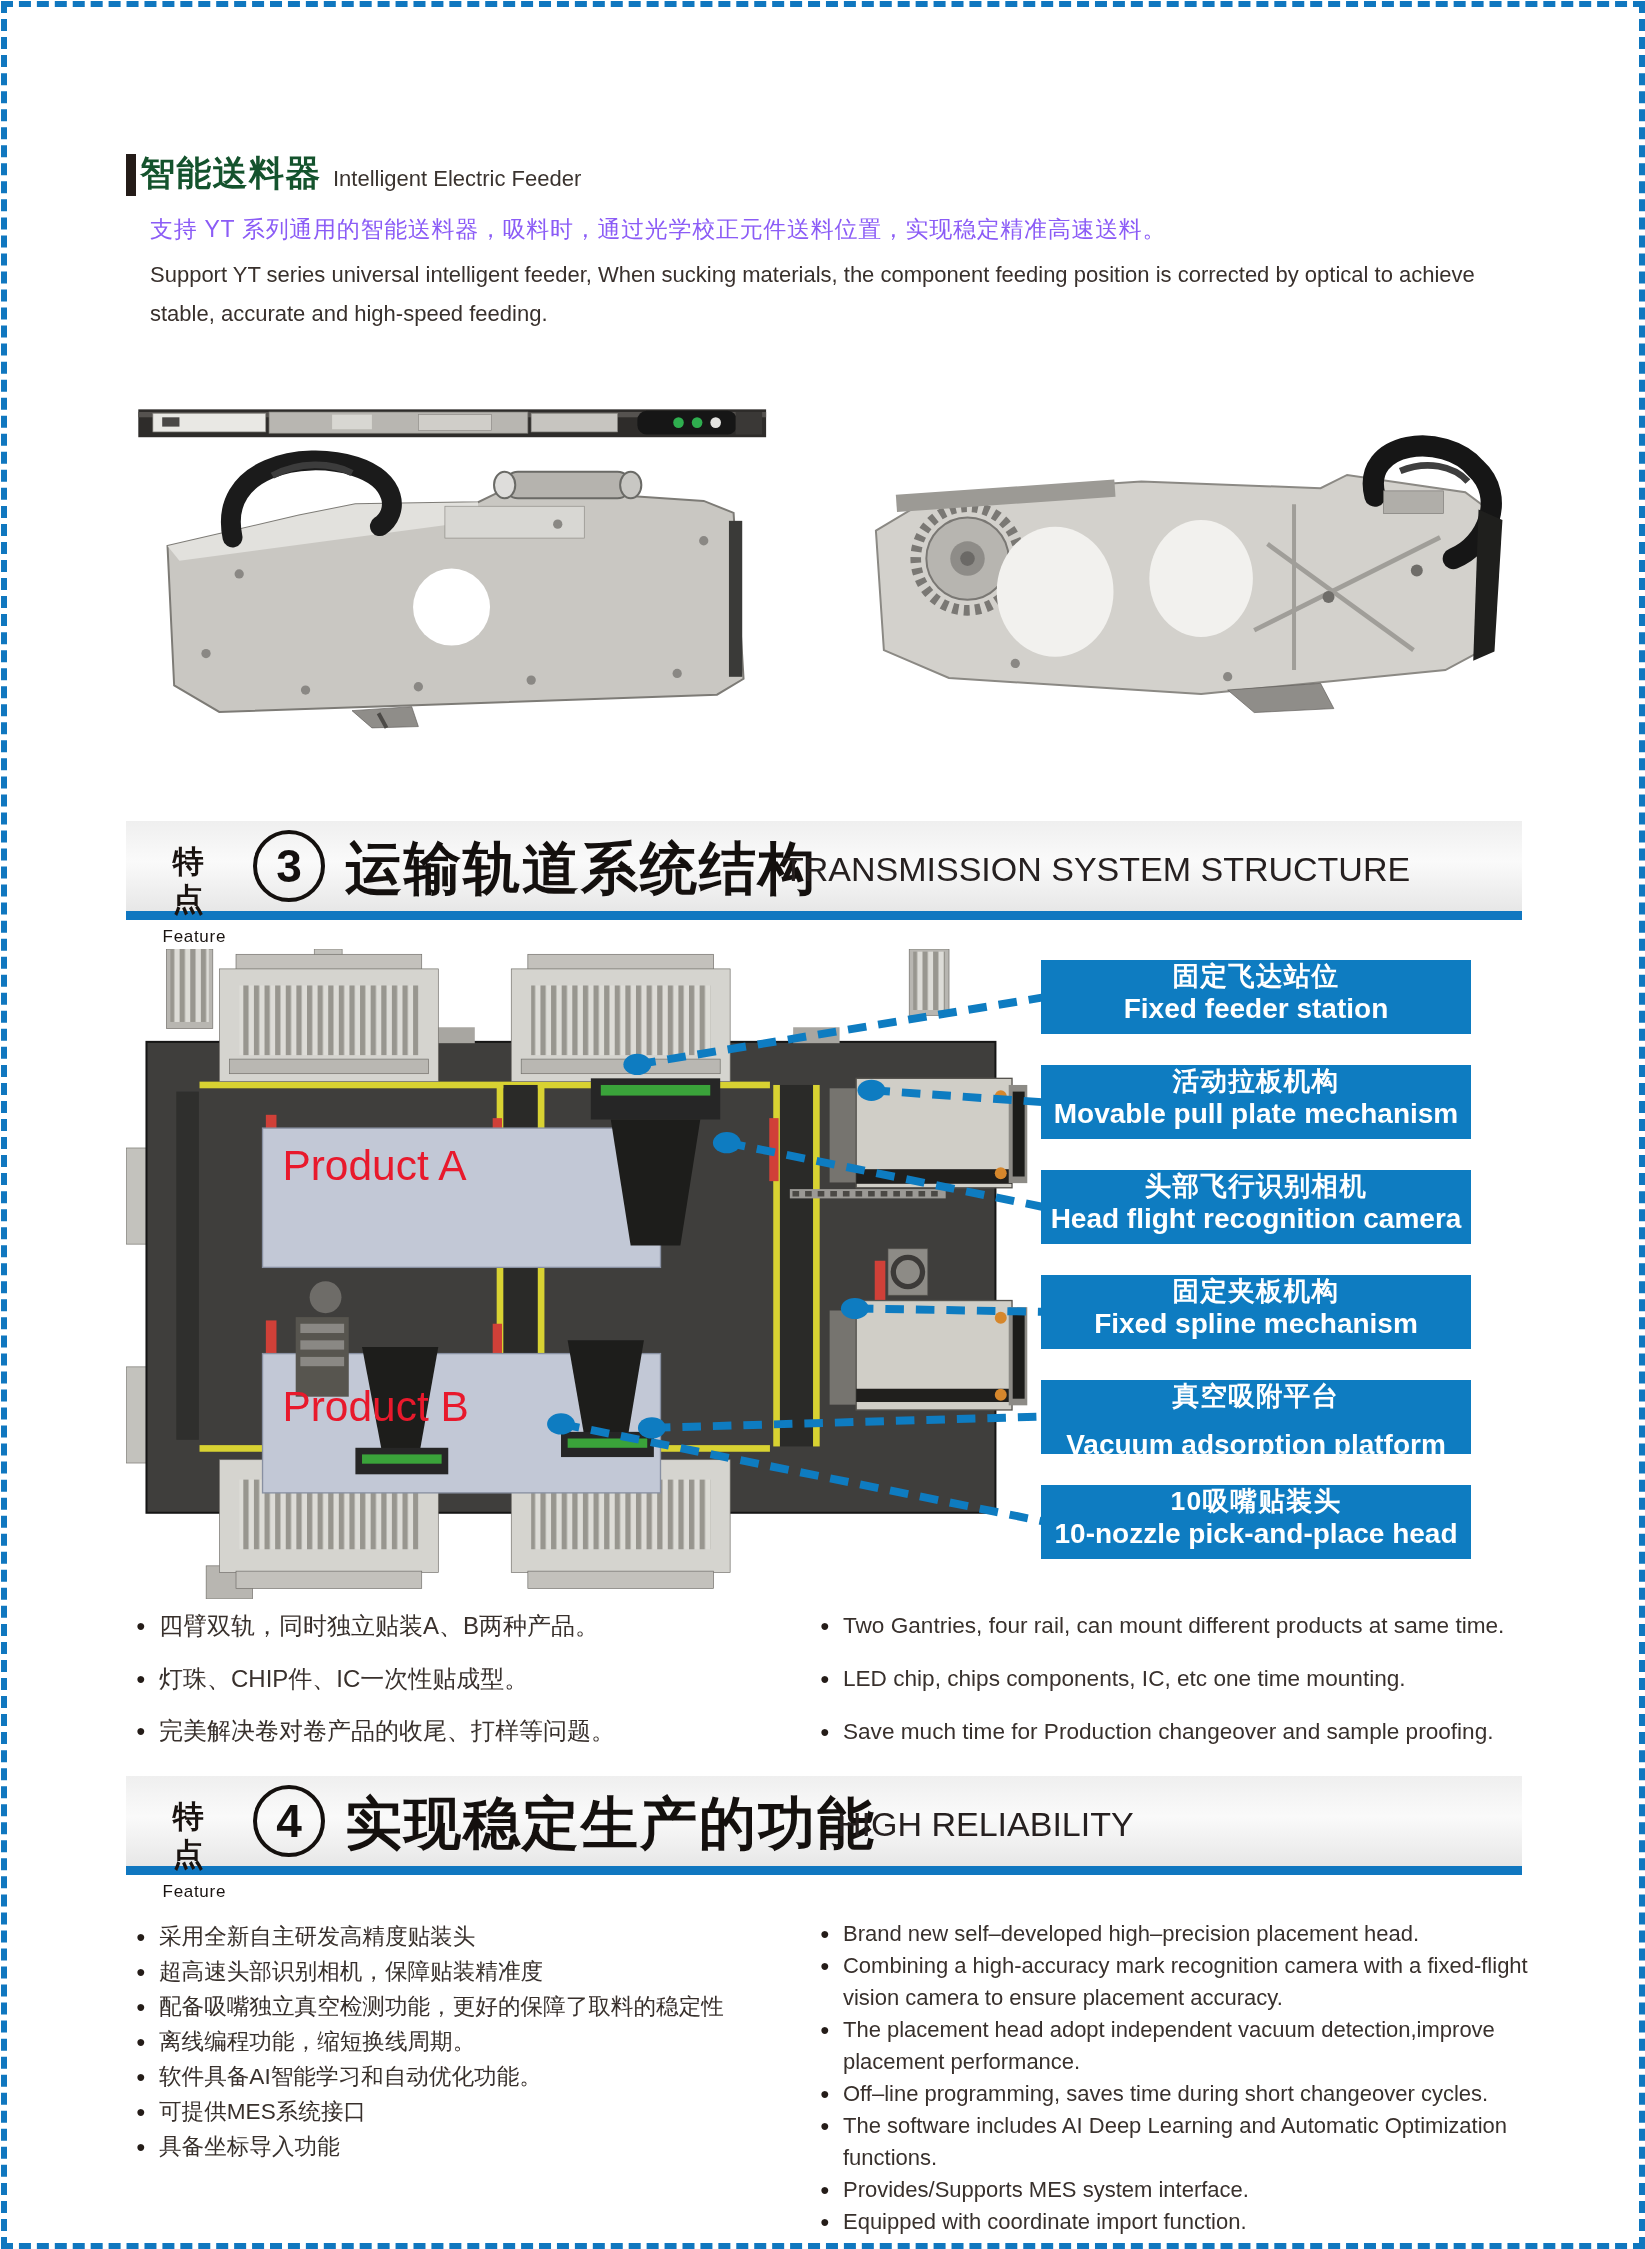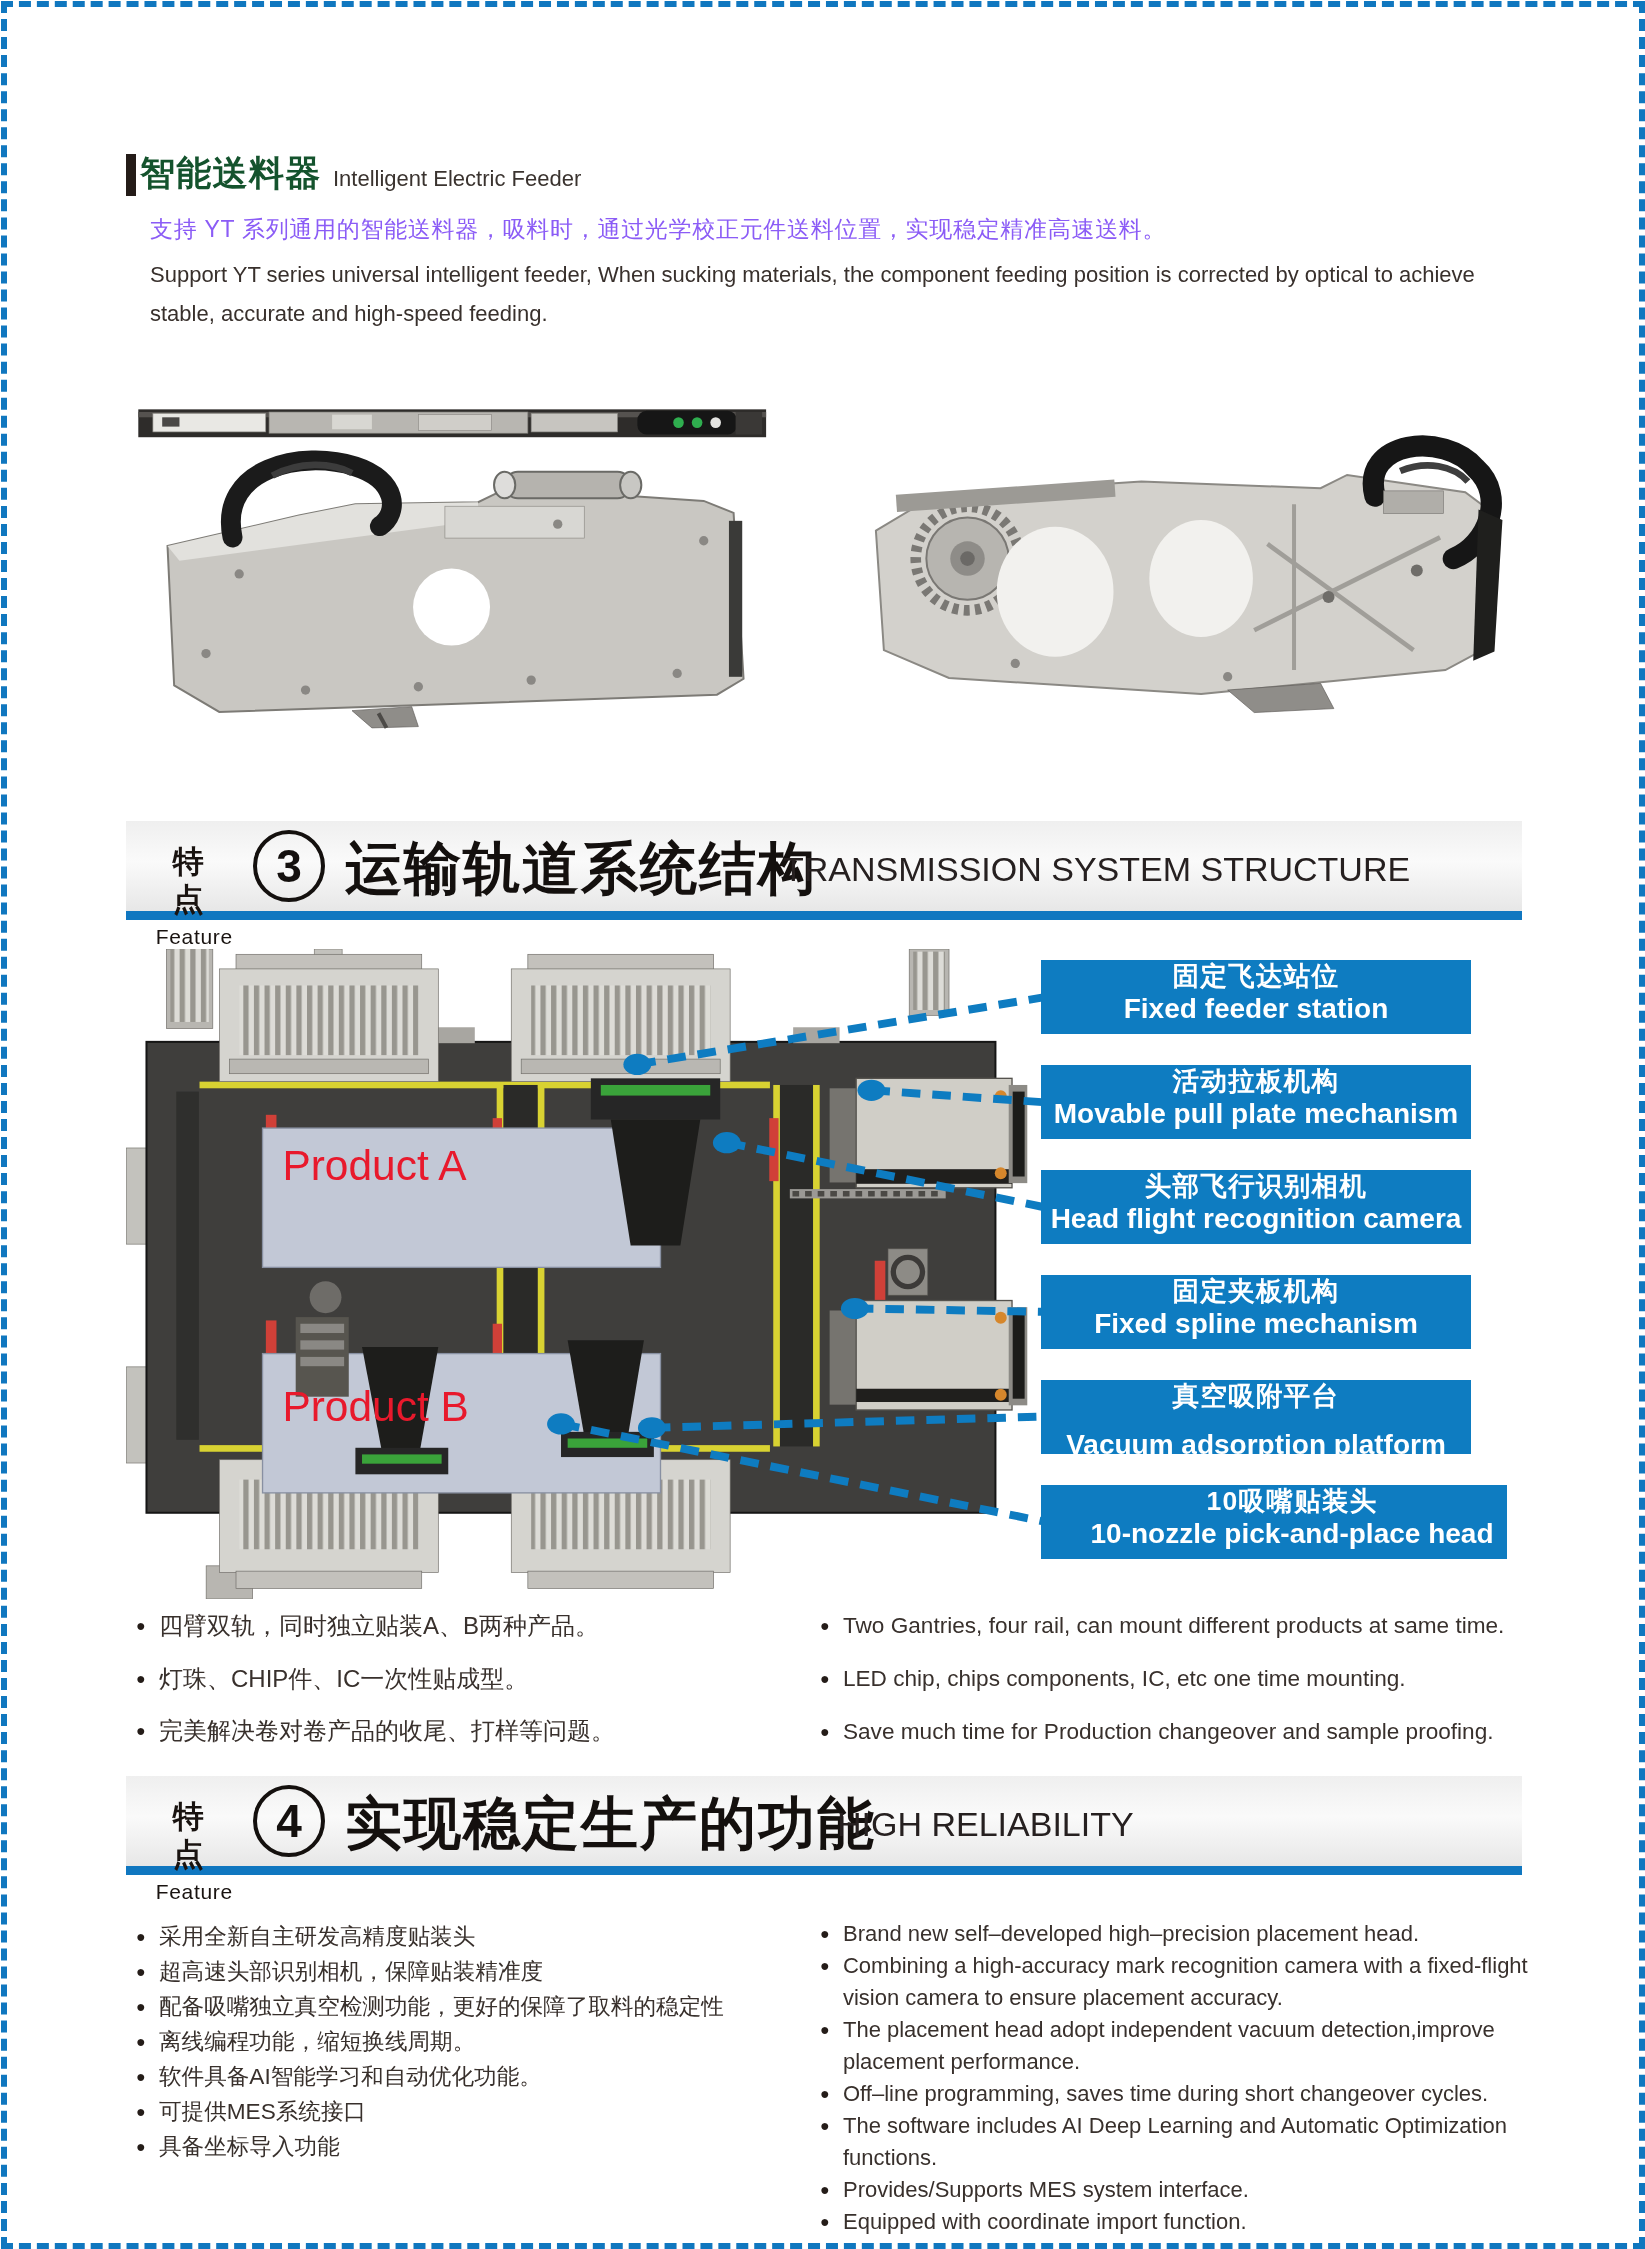--- a/index.html
+++ b/index.html
@@ -18,21 +18,21 @@
   .para-zh{position:absolute;left:150px;top:214px;width:1380px;font-size:23px;color:#8b5cf6;letter-spacing:0.7px;}
   .para-en{position:absolute;left:150px;top:256px;width:1387px;font-size:22px;line-height:1.75;color:#38302c;}
   
   .banner{
     position:absolute;left:126px;width:1396px;height:90px;
     background:linear-gradient(180deg,#efefef 0%,#fafafa 45%,#e7e7e7 100%);
     border-bottom:9.3px solid #1077c0;
   }
   .banner .badge{position:absolute;left:9.3px;top:8px;width:106px;text-align:center;color:#191310;}
   .banner .badge .zh{font-size:31px;font-weight:bold;letter-spacing:25px;padding-left:25px;line-height:38px;margin-top:14px;}
-  .banner .badge .en{font-size:21px;line-height:35px;letter-spacing:0.7px;margin-left:12px;}
+  .banner .badge .en{font-size:17px;line-height:35px;letter-spacing:0.7px;margin-left:12px;}
   .banner .num{
     position:absolute;left:127px;top:9.3px;width:64px;height:64px;border:4px solid #14100e;border-radius:50%;
     font-size:46px;font-weight:bold;color:#14100e;display:flex;align-items:center;justify-content:center;
   }
   .banner .t-zh{position:absolute;left:219px;top:10px;font-size:57px;font-weight:bold;color:#14100e;letter-spacing:2px;}
   .banner .t-en{position:absolute;top:29px;font-size:34px;color:#262020;letter-spacing:0px;white-space:nowrap;}
   #banner3{top:821px;}
   #banner4{top:1776px;}
   #banner3 .t-en{left:657px;}
   #banner4 .t-en{left:711px;}
@@ -299,21 +299,21 @@
     <div class="c-en">Fixed spline mechanism</div>
   </div>
   <div class="callout" style="top:1170px;">
     <div class="c-zh">头部飞行识别相机</div>
     <div class="c-en">Head flight recognition camera</div>
   </div>
   <div class="callout" style="top:1380px;gap:16px;">
     <div class="c-zh">真空吸附平台</div>
     <div class="c-en">Vacuum adsorption platform</div>
   </div>
-  <div class="callout" style="top:1485px;padding-left:36px;">
+  <div class="callout" style="top:1485px;">
     <div class="c-zh">10吸嘴贴装头</div>
     <div class="c-en">10-nozzle pick-and-place head</div>
   </div>
 
   <ul class="blist" id="b3-zh">
     <li>
         <span class="dot">●</span>
         <span class="txt">四臂双轨，同时独立贴装A、B两种产品。</span>
       </li>
     <li>

